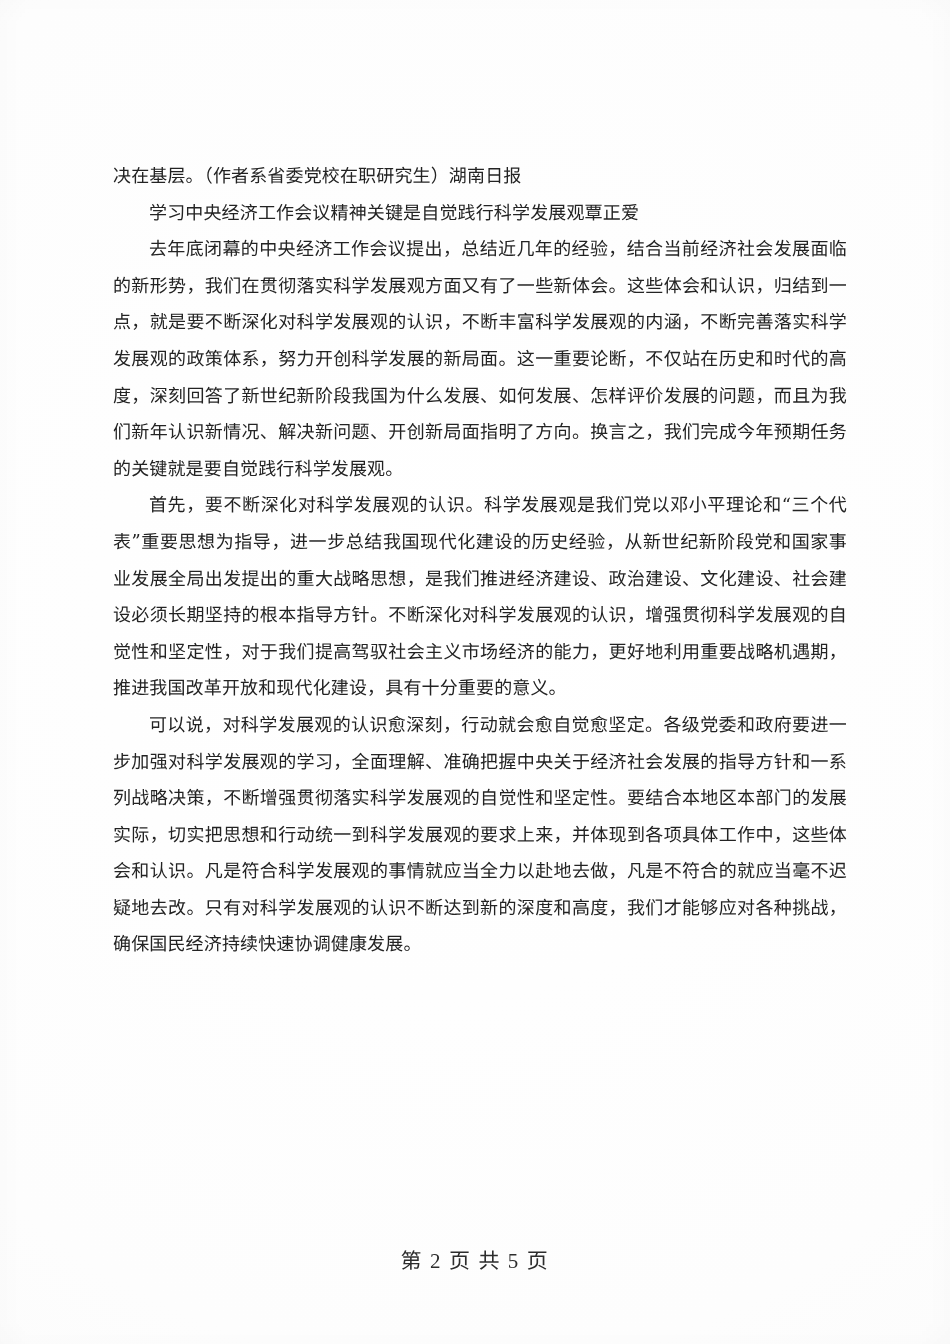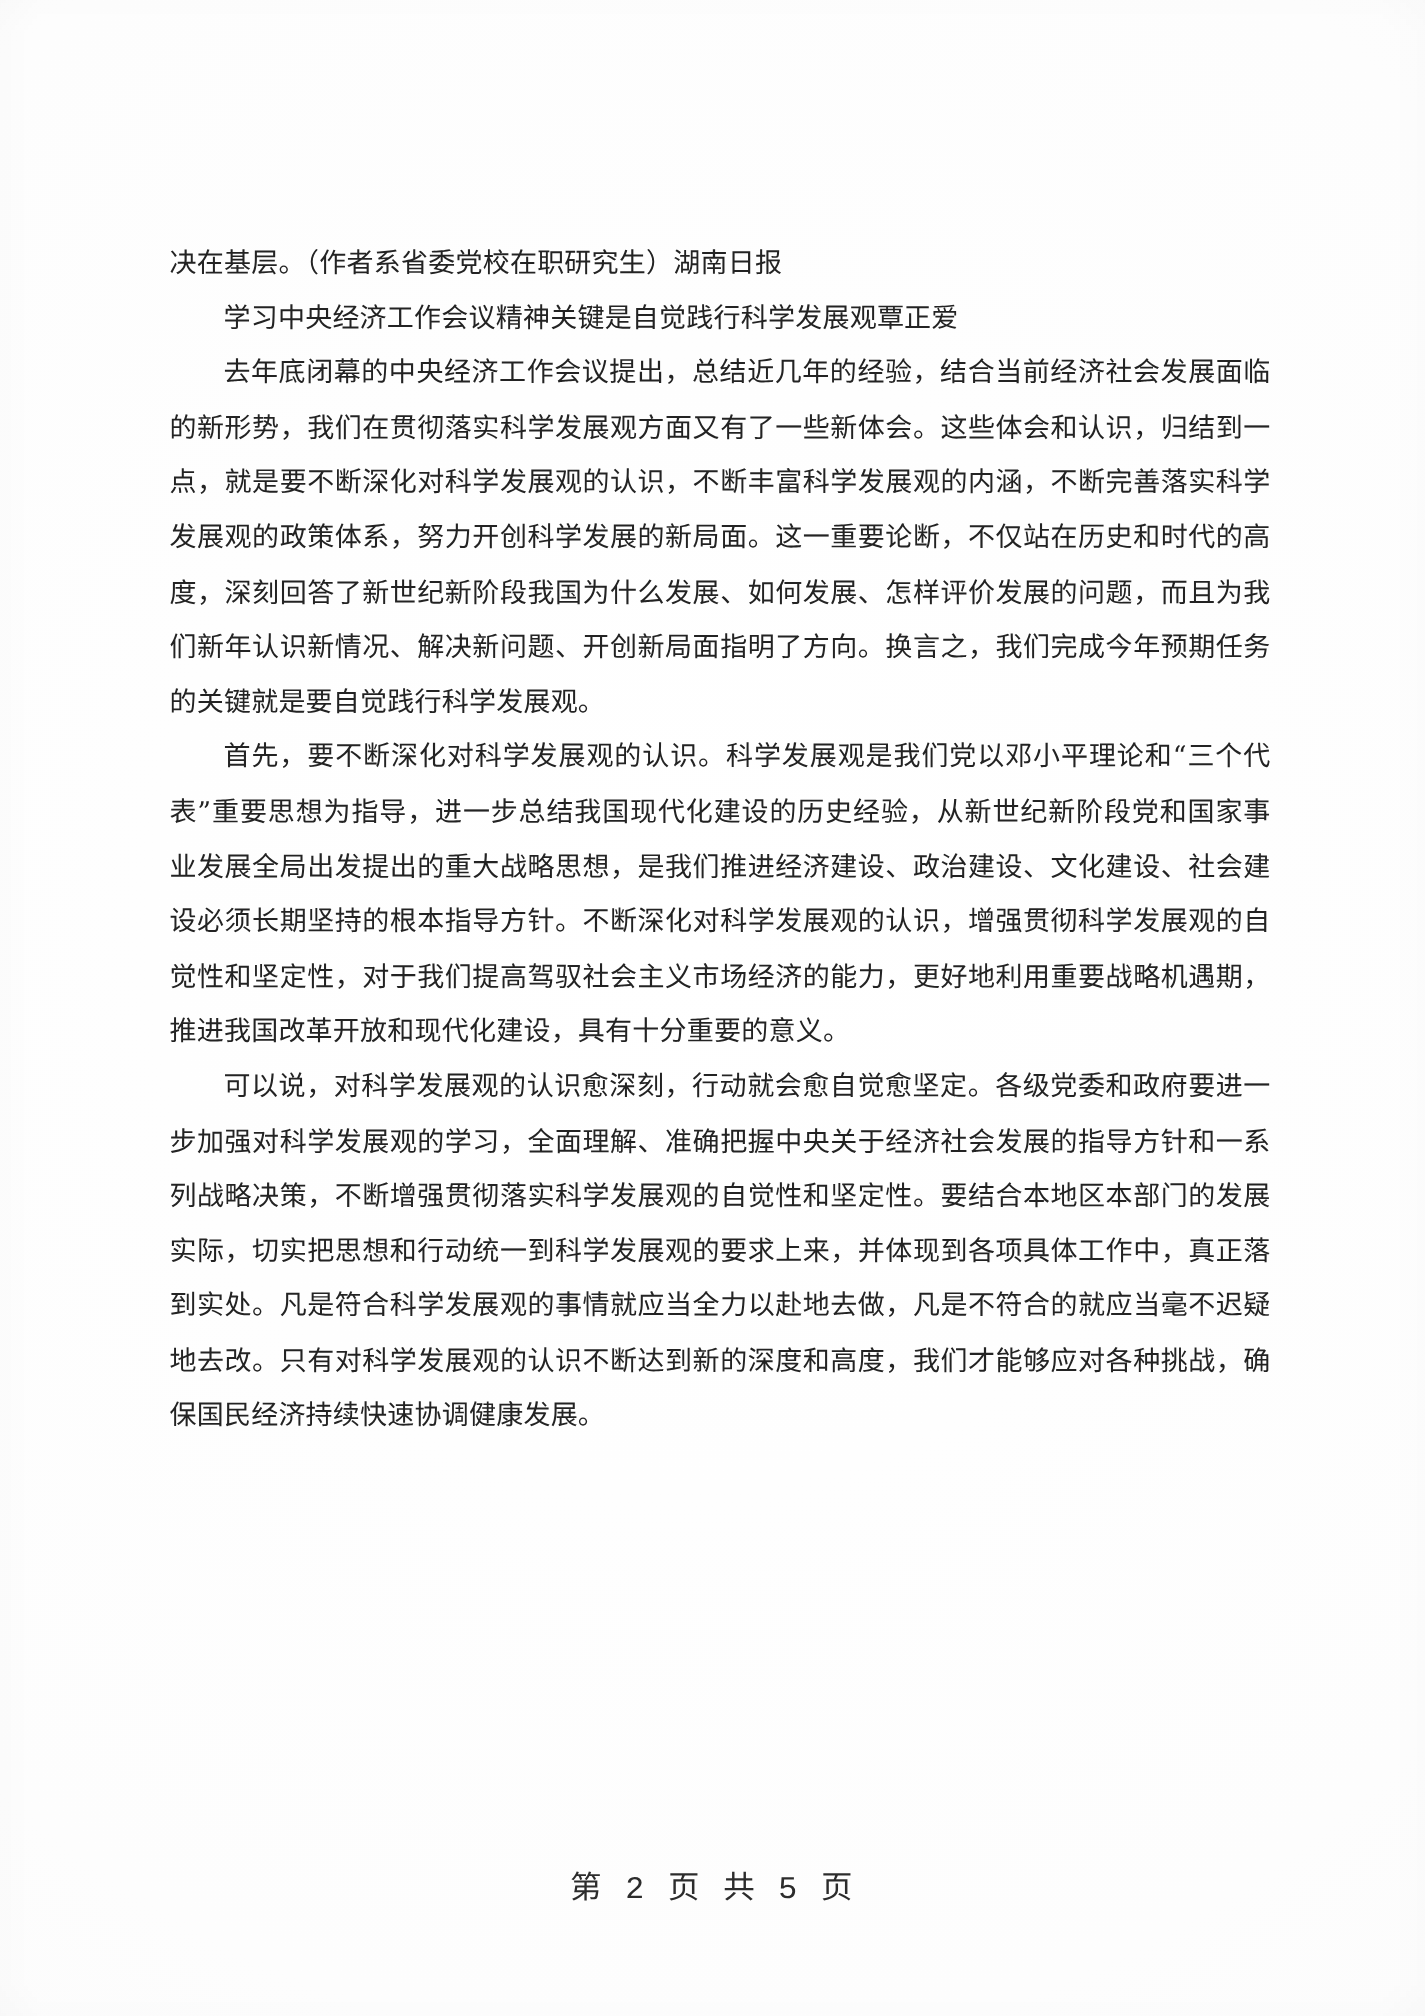--- a/index.html
+++ b/index.html
@@ -68,35 +68,35 @@
     right: 0;
     top: 1248px;
     text-align: center;
   }
 
   .page-footer-text {
     font-size: 21px;
     line-height: 26px;
     color: #2c2c2c;
     letter-spacing: 1.6px;
-    font-family: Liberation Mono, monospace;
+    font-family: Liberation Serif, serif;
   }
 </style>
 </head>
 <body>
 
 <div class="page-sheet">
 
   <div class="scan-grain"></div>
 
   <div class="doc-body">
     <p class="para">决在基层。（作者系省委党校在职研究生）湖南日报</p>
     <p class="para indent">学习中央经济工作会议精神关键是自觉践行科学发展观覃正爱</p>
     <p class="para indent">去年底闭幕的中央经济工作会议提出，总结近几年的经验，结合当前经济社会发展面临的新形势，我们在贯彻落实科学发展观方面又有了一些新体会。这些体会和认识，归结到一点，就是要不断深化对科学发展观的认识，不断丰富科学发展观的内涵，不断完善落实科学发展观的政策体系，努力开创科学发展的新局面。这一重要论断，不仅站在历史和时代的高度，深刻回答了新世纪新阶段我国为什么发展、如何发展、怎样评价发展的问题，而且为我们新年认识新情况、解决新问题、开创新局面指明了方向。换言之，我们完成今年预期任务的关键就是要自觉践行科学发展观。</p>
     <p class="para indent">首先，要不断深化对科学发展观的认识。科学发展观是我们党以邓小平理论和“三个代表”重要思想为指导，进一步总结我国现代化建设的历史经验，从新世纪新阶段党和国家事业发展全局出发提出的重大战略思想，是我们推进经济建设、政治建设、文化建设、社会建设必须长期坚持的根本指导方针。不断深化对科学发展观的认识，增强贯彻科学发展观的自觉性和坚定性，对于我们提高驾驭社会主义市场经济的能力，更好地利用重要战略机遇期，推进我国改革开放和现代化建设，具有十分重要的意义。</p>
-    <p class="para indent">可以说，对科学发展观的认识愈深刻，行动就会愈自觉愈坚定。各级党委和政府要进一步加强对科学发展观的学习，全面理解、准确把握中央关于经济社会发展的指导方针和一系列战略决策，不断增强贯彻落实科学发展观的自觉性和坚定性。要结合本地区本部门的发展实际，切实把思想和行动统一到科学发展观的要求上来，并体现到各项具体工作中，真正落到实处。凡是符合科学发展观的事情就应当全力以赴地去做，凡是不符合的就应当毫不迟疑地去改。只有对科学发展观的认识不断达到新的深度和高度，我们才能够应对各种挑战，确保国民经济持续快速协调健康发展。</p>
+    <p class="para indent">可以说，对科学发展观的认识愈深刻，行动就会愈自觉愈坚定。各级党委和政府要进一步加强对科学发展观的学习，全面理解、准确把握中央关于经济社会发展的指导方针和一系列战略决策，不断增强贯彻落实科学发展观的自觉性和坚定性。要结合本地区本部门的发展实际，切实把思想和行动统一到科学发展观的要求上来，并体现到各项具体工作中，这些体会和认识。凡是符合科学发展观的事情就应当全力以赴地去做，凡是不符合的就应当毫不迟疑地去改。只有对科学发展观的认识不断达到新的深度和高度，我们才能够应对各种挑战，确保国民经济持续快速协调健康发展。</p>
   </div>
 
   <div class="page-footer">
     <span class="page-footer-text">第 2 页  共 5 页</span>
   </div>
 
 </div>
 
 </body></html>

